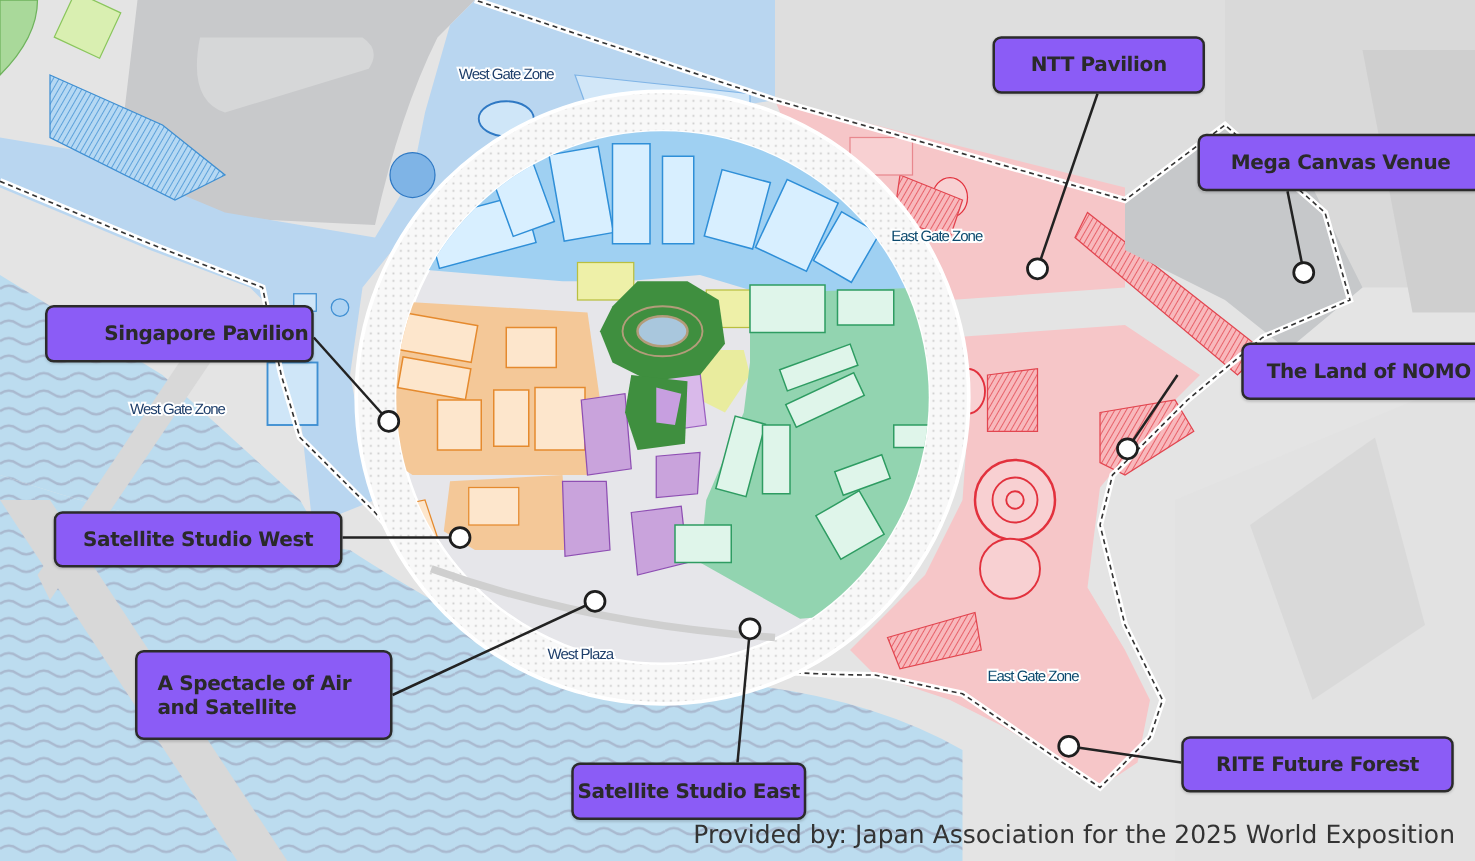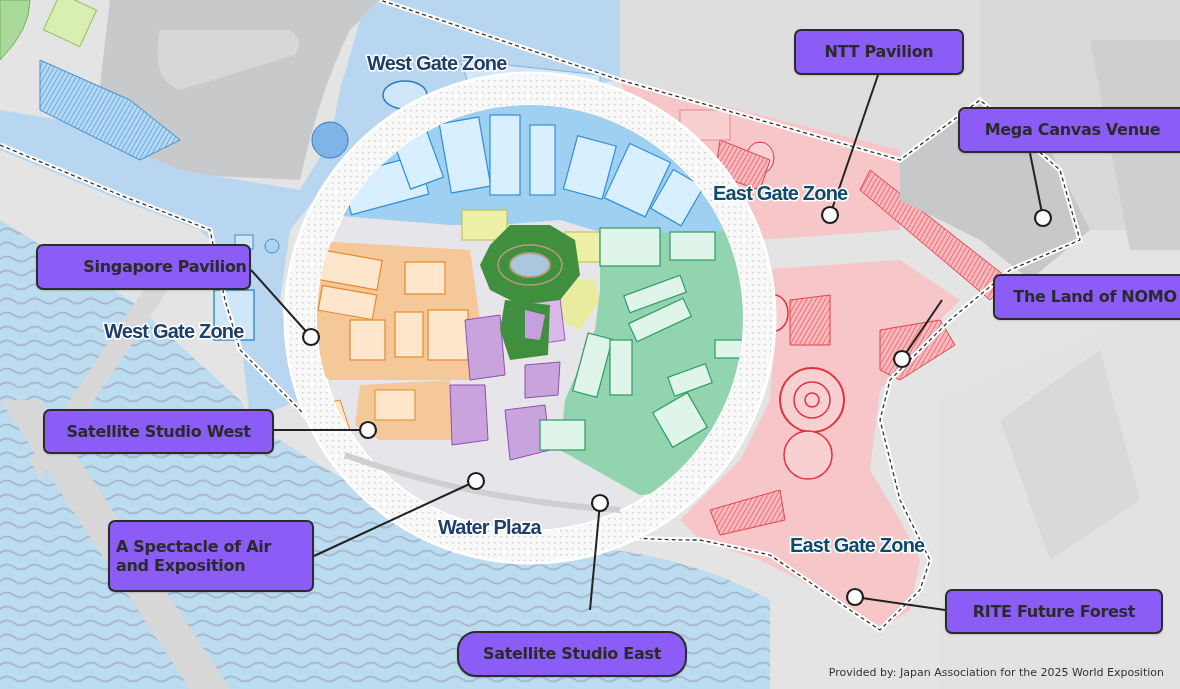--- a/index.html
+++ b/index.html
@@ -17,39 +17,39 @@
     font-size: 16px;
     letter-spacing: -0.3px;
     display: flex;
     align-items: center;
     justify-content: center;
     text-align: center;
     line-height: 1.2;
     box-shadow: 0 1px 2px rgba(0,0,0,0.15);
     white-space: nowrap;
   }
-  .callout.two-line { white-space: normal; justify-content: flex-start; padding-left: 6px; text-align: left; }
+  .callout.two-line { white-space: normal; justify-content: flex-start; padding-left: 16px; text-align: left; }
   .zone-label {
     position: absolute;
     font-family: "Liberation Sans", sans-serif;
-    font-weight: bold;
-    font-size: 20px;
+    font-weight: normal;
+    font-size: 12px;
     letter-spacing: -0.8px;
     white-space: nowrap;
     paint-order: stroke fill;
     -webkit-text-stroke: 3px #ffffff;
   }
   .zone-west { color: #1f3f6b; }
   .zone-east { color: #0c4a6e; }
   .credit {
     position: absolute;
     right: 16px;
     bottom: 10px;
     font-family: "DejaVu Sans", sans-serif;
-    font-size: 11px;
+    font-size: 20px;
     color: #333333;
     white-space: nowrap;
   }
 </style>
 </head>
 <body>
 
 <svg id="map" viewBox="0 0 1180 689" xmlns="http://www.w3.org/2000/svg">
   <defs>
     <pattern id="waves" width="28" height="14" patternUnits="userSpaceOnUse">
@@ -209,27 +209,27 @@
     <circle cx="476" cy="481" r="8"></circle>
     <circle cx="600" cy="503" r="8"></circle>
     <circle cx="855" cy="597" r="8"></circle>
   </g>
 </svg>
 
 <div class="zone-label zone-west" style="left:367px; top:52px;">West Gate Zone</div>
 <div class="zone-label zone-west" style="left:104px; top:320px;">West Gate Zone</div>
 <div class="zone-label zone-east" style="left:713px; top:182px;">East Gate Zone</div>
 <div class="zone-label zone-east" style="left:790px; top:534px;">East Gate Zone</div>
-<div class="zone-label zone-west" style="left:438px; top:516px;">Water Plaza</div>
+<div class="zone-label zone-west" style="left:438px; top:516px;">West Plaza</div>
 
 <div class="callout" style="left:794px; top:29px; width:170px; height:46px;">NTT Pavilion</div>
 <div class="callout" style="left:958px; top:107px; width:229px; height:46px;">Mega Canvas Venue</div>
 <div class="callout" style="left:36px; top:244px; width:215px; height:46px;padding-left:43px;">Singapore Pavilion</div>
 <div class="callout" style="left:993px; top:274px; width:204px; height:46px;">The Land of NOMO</div>
 <div class="callout" style="left:43px; top:409px; width:231px; height:45px;">Satellite Studio West</div>
 <div class="callout two-line" style="left:108px; top:520px; width:206px; height:72px; flex-direction:column; align-items:flex-start; justify-content:center;">
   <span>A Spectacle of Air</span>
-  <span>and Exposition</span>
+  <span>and Satellite</span>
 </div>
-<div class="callout" style="left:457px; top:631px; width:230px; height:46px;border-radius:19px;">Satellite Studio East</div>
+<div class="callout" style="left:457px; top:610px; width:188px; height:46px;">Satellite Studio East</div>
 <div class="callout" style="left:945px; top:589px; width:218px; height:45px;">RITE Future Forest</div>
 
 <div class="credit">Provided by: Japan Association for the 2025 World Exposition</div>
 
 </body></html>

